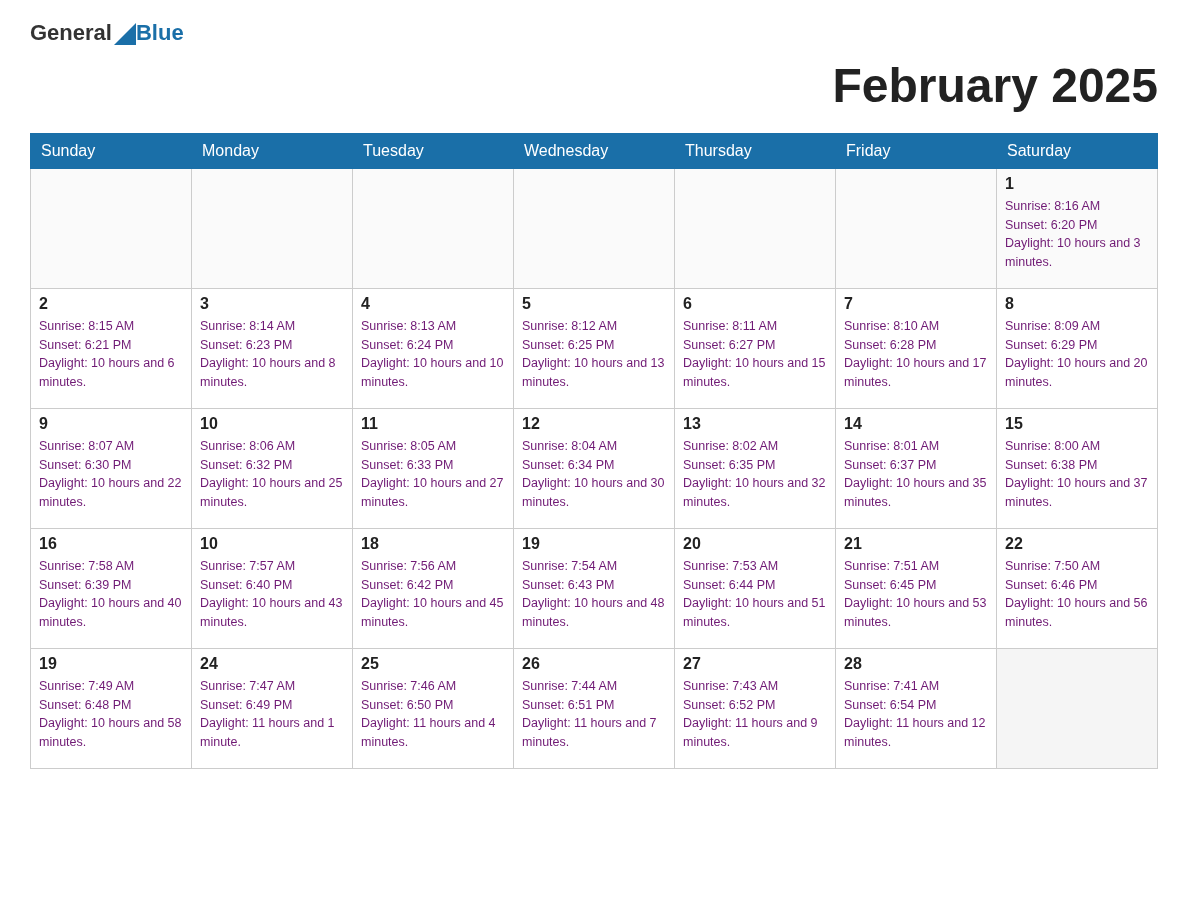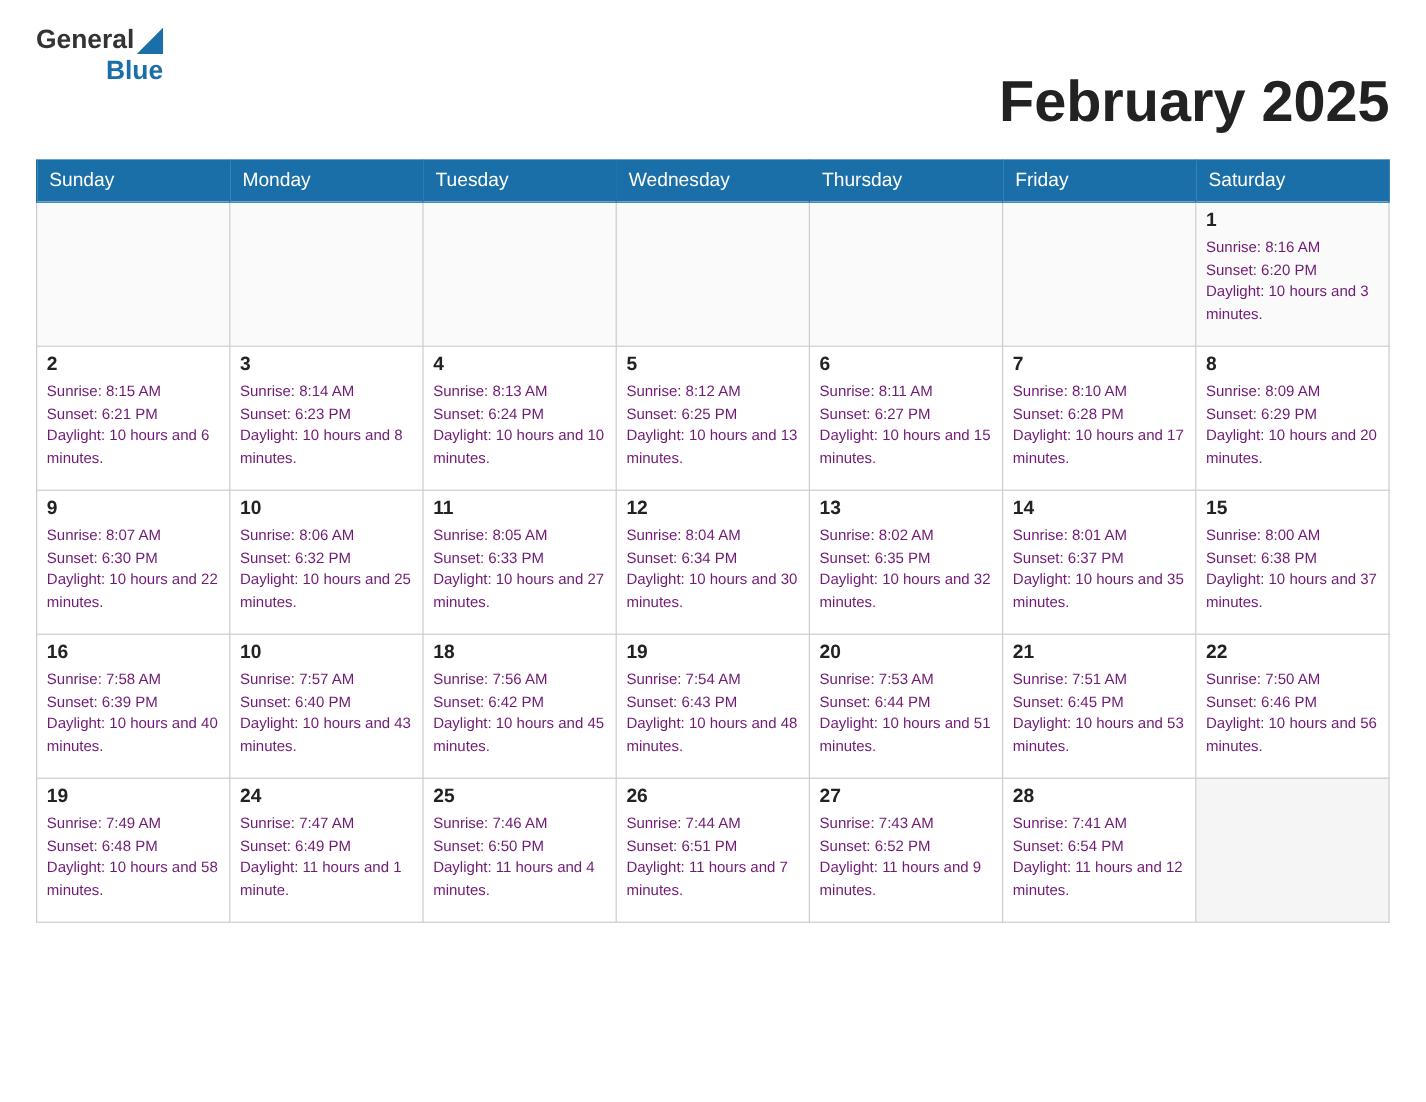--- a/index.html
+++ b/index.html
@@ -21,21 +21,21 @@
       align-items: center;
       gap: 4px;
     }
     .logo-text-general {
       font-size: 22px;
       font-weight: bold;
       color: #333;
     }
     .logo-icon {
       display: flex;
-      flex-direction: column;
+      flex-direction: row;
       align-items: flex-end;
     }
     .logo-row1 {
       display: flex;
       align-items: center;
     }
     .logo-row2 {
       font-size: 22px;
       font-weight: bold;
       color: #1a6fa8;

